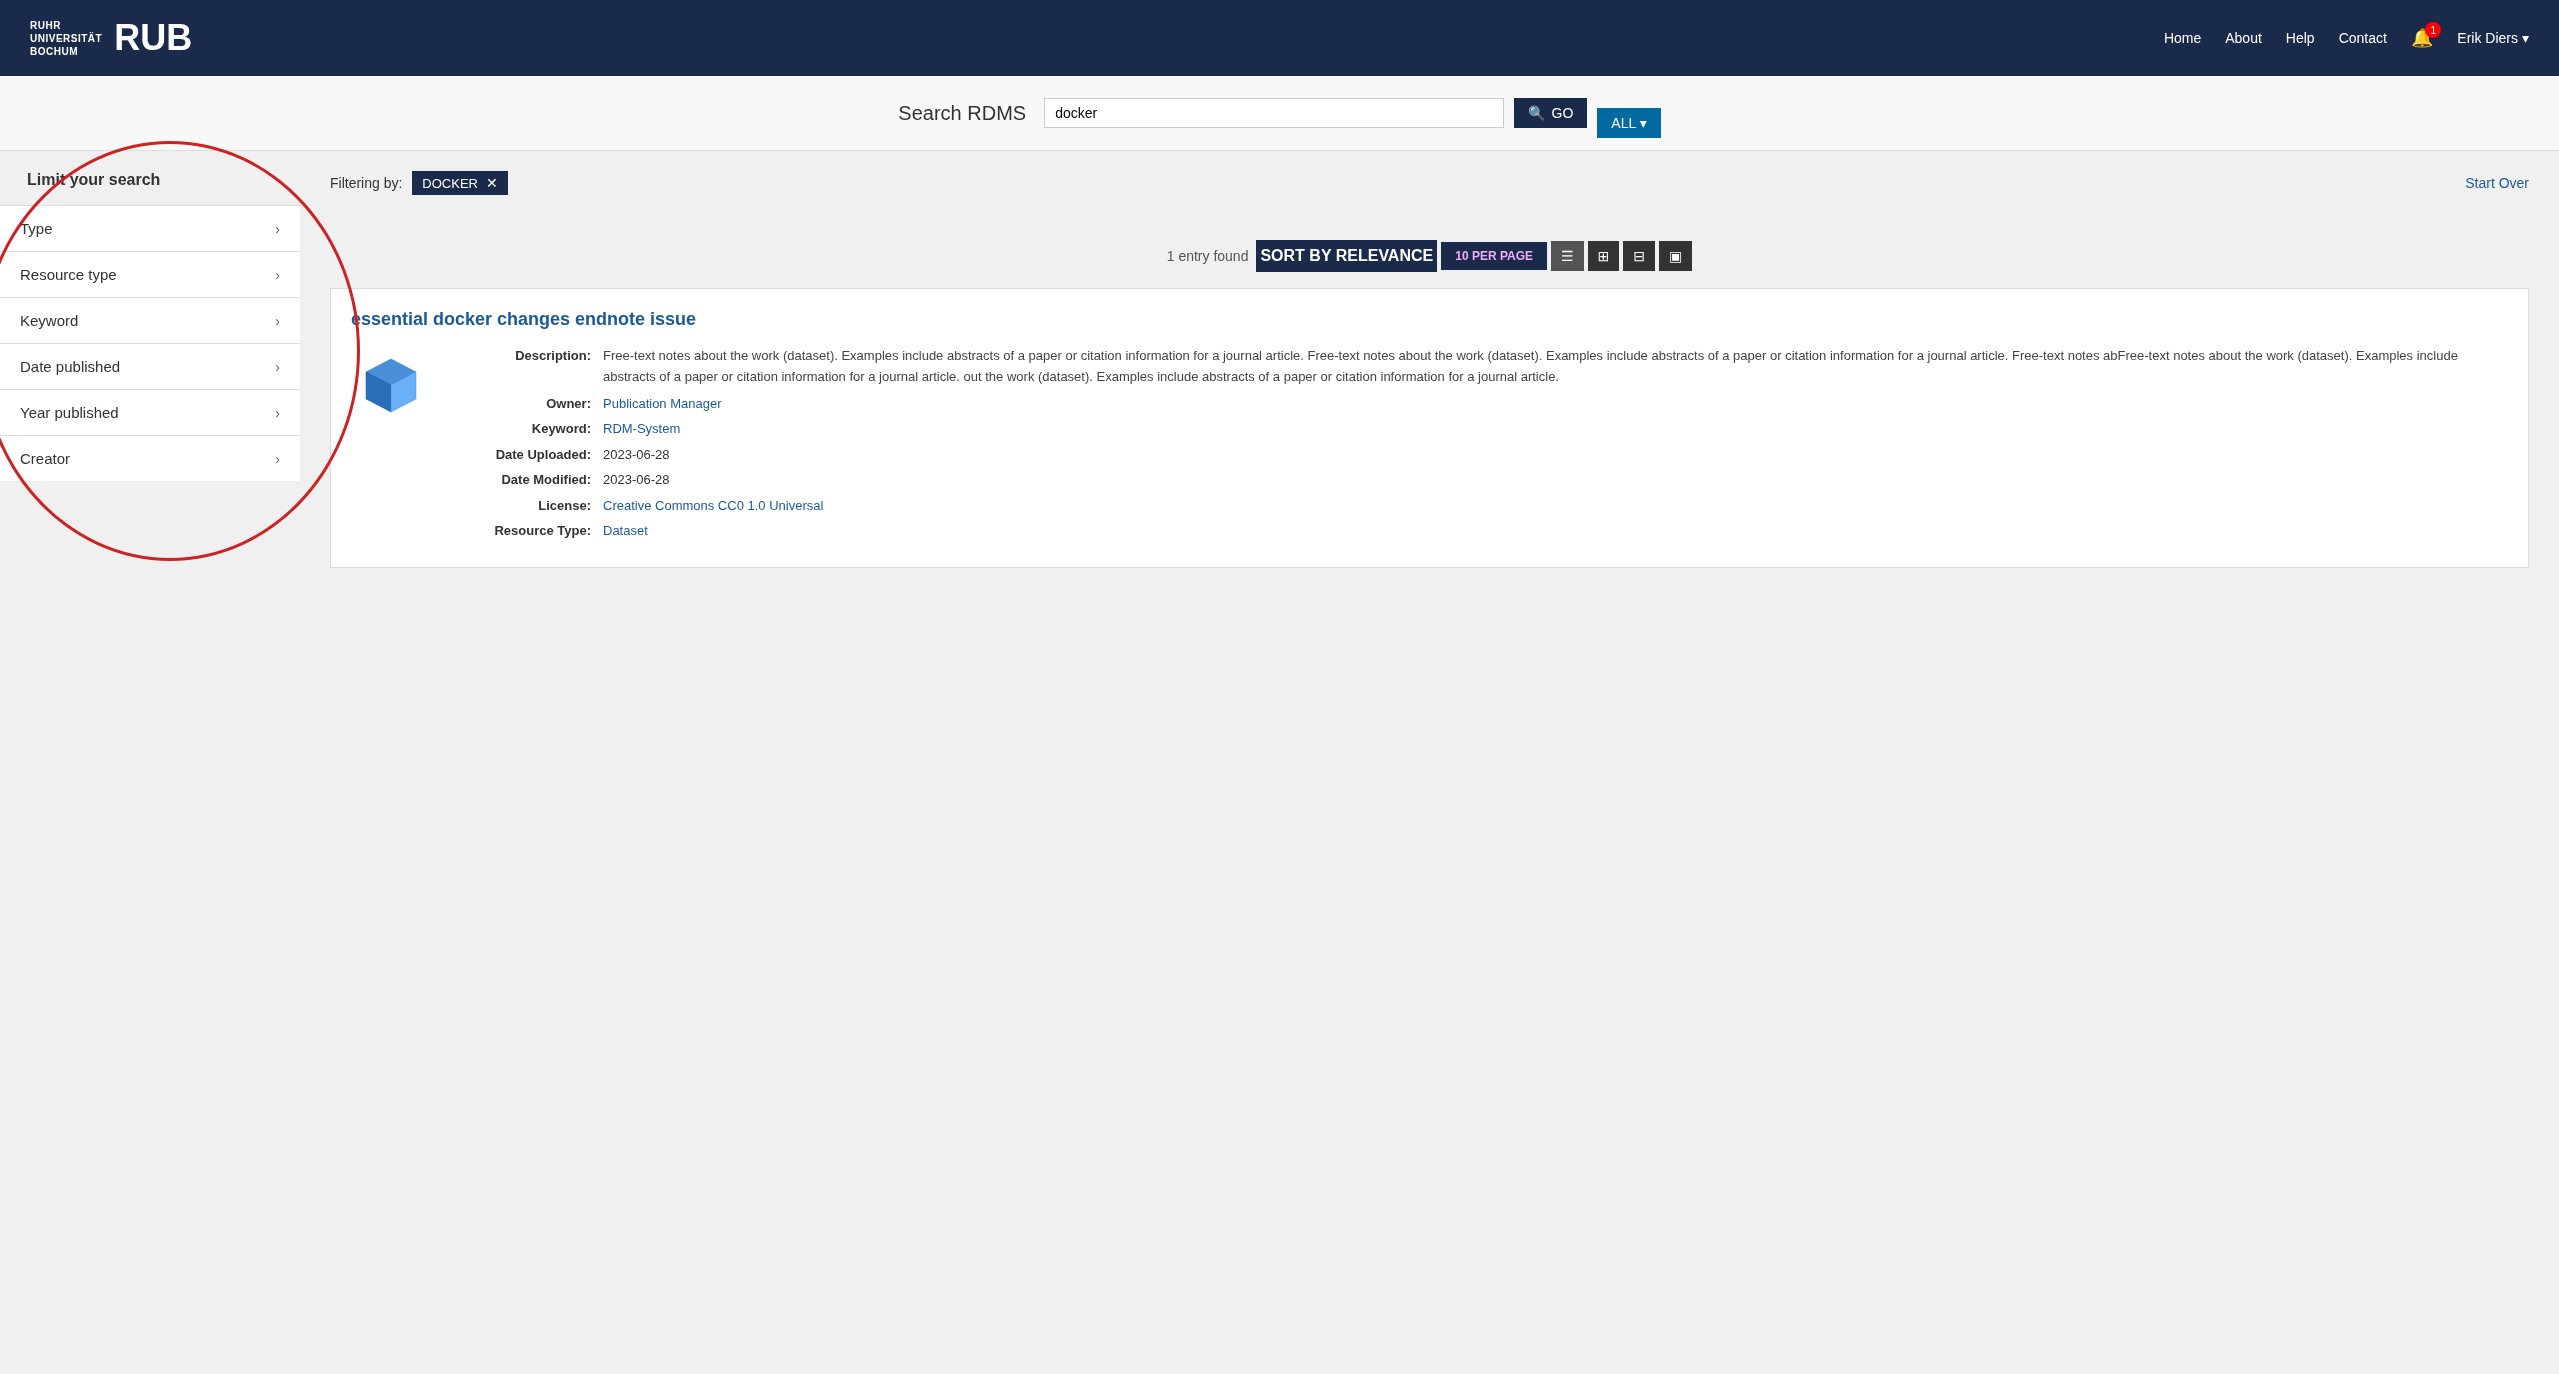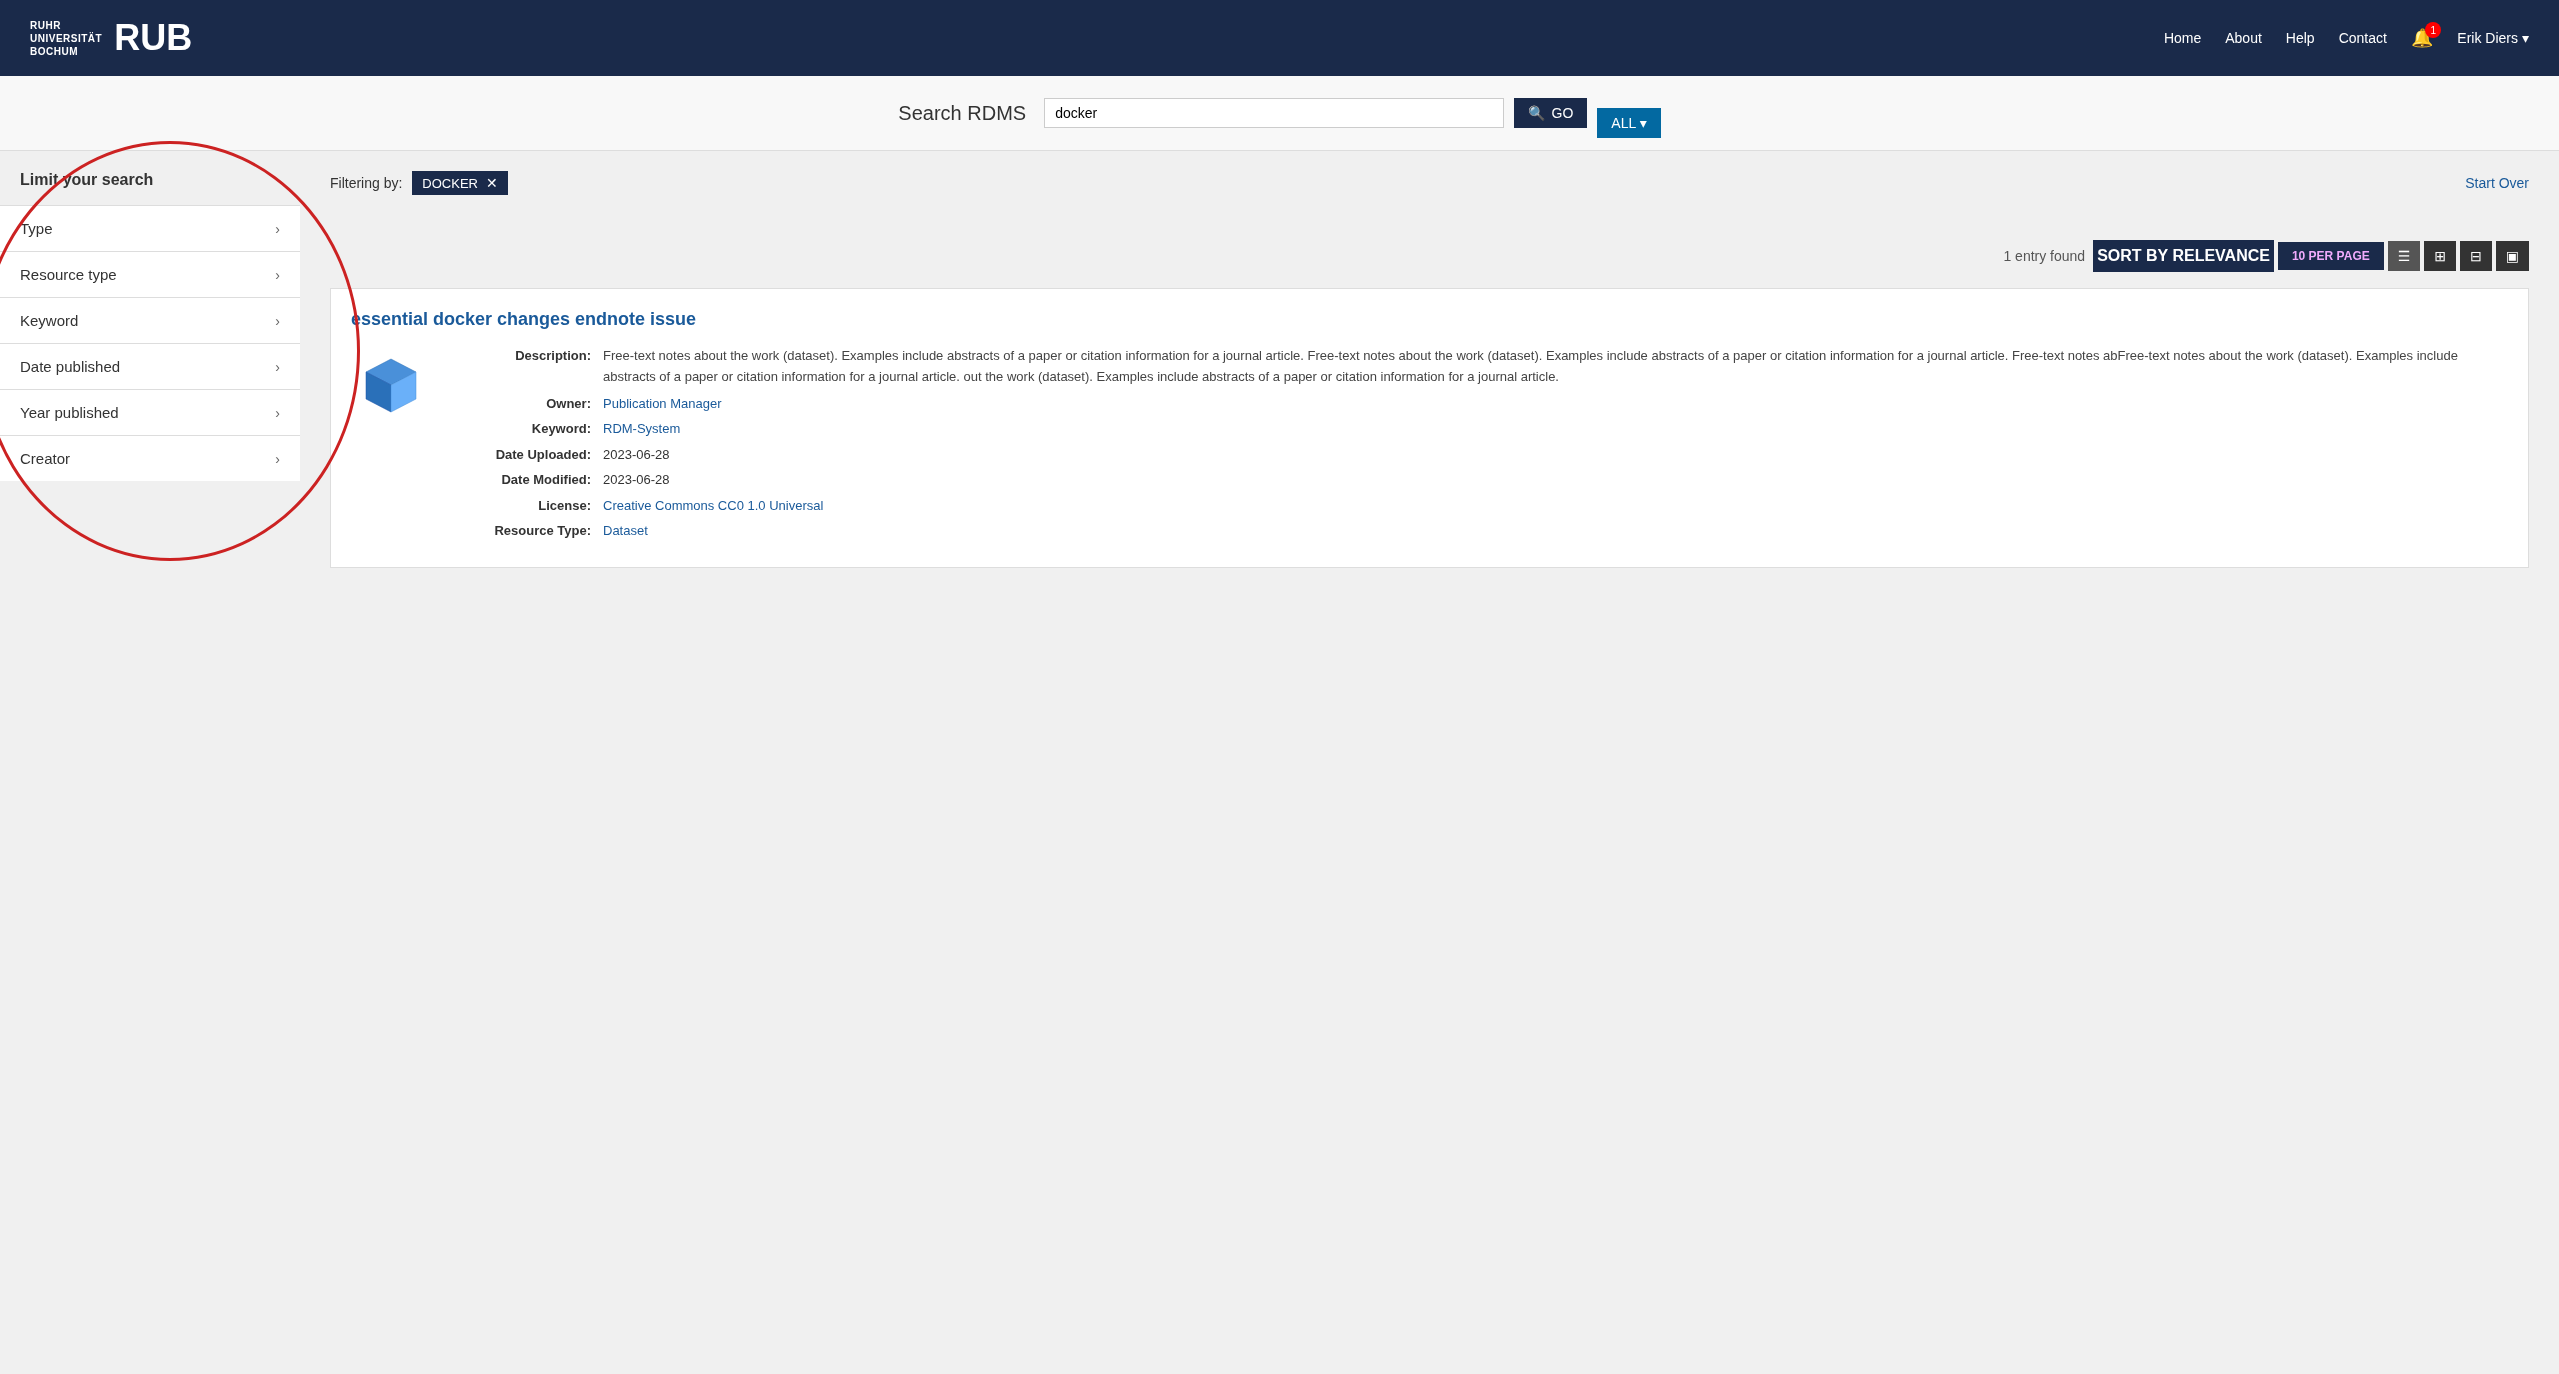--- a/index.html
+++ b/index.html
@@ -123,21 +123,21 @@
 
     
     .sidebar {
       width: 300px;
       background: #f0f0f0;
       padding: 20px 0;
       flex-shrink: 0;
       position: relative;
     }
     .sidebar-title {
-      padding: 0 20px 16px 20px;
+      padding: 0 20px 16px 27px;
       font-size: 16px;
       font-weight: bold;
       color: #333;
     }
     .sidebar-item {
       border-top: 1px solid #ddd;
       background: white;
       display: flex;
       align-items: center;
       justify-content: space-between;
@@ -206,21 +206,21 @@
     .start-over {
       color: #1a5a9a;
       text-decoration: none;
       font-size: 14px;
     }
 
     
     .results-toolbar {
       display: flex;
       align-items: center;
-      justify-content: flex-end;
+      justify-content: center;
       margin-bottom: 16px;
       flex-wrap: wrap;
       gap: 8px;
       margin-top: 45px;
     }
     .entry-count {
       font-size: 14px;
       color: #555;
     }
     .toolbar-right {

